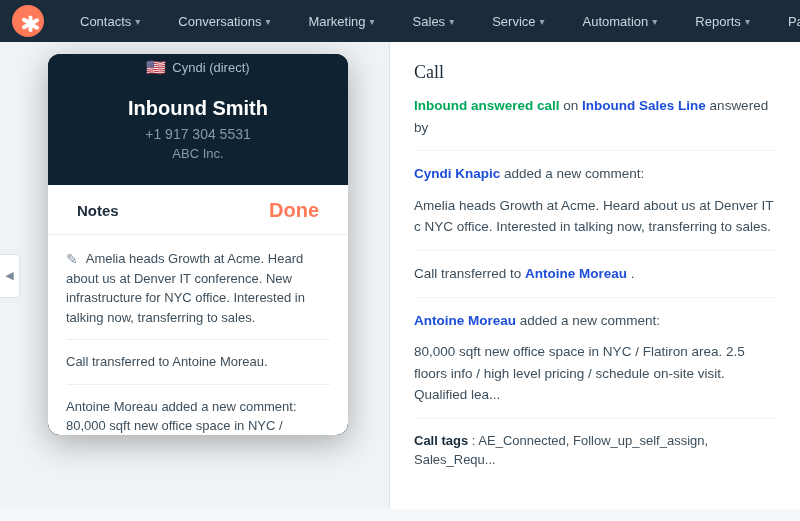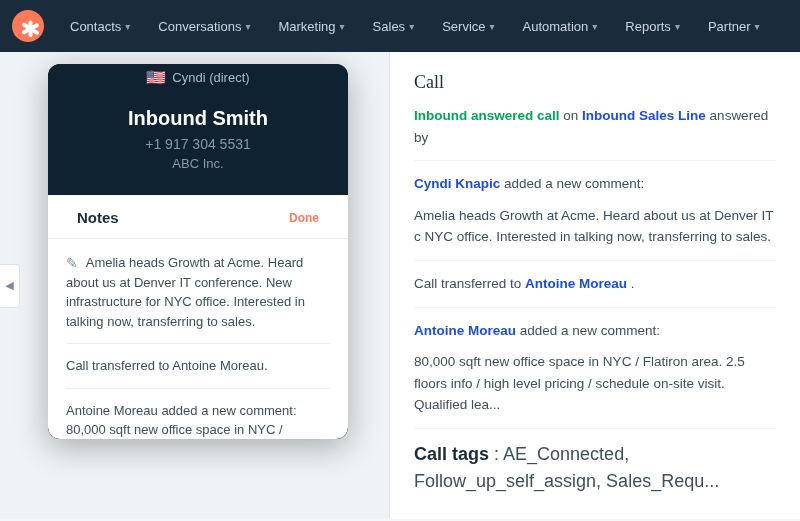--- a/index.html
+++ b/index.html
@@ -8,25 +8,25 @@
       font-size: 14px;
       background: #f5f8fa;
       width: 800px;
       height: 521px;
       overflow: hidden;
     }
 
     
     .navbar {
       background: #1a2b3c;
-      height: 52px;
+      height: 42px;
       display: flex;
       align-items: center;
       padding: 0 12px;
-      gap: 8px;
+      gap: 18px;
     }
     .nav-logo {
       width: 32px;
       height: 32px;
       margin-right: 8px;
       flex-shrink: 0;
     }
     .nav-item {
       color: #cbd5e0;
       font-size: 13px;
@@ -172,21 +172,21 @@
       border-bottom: 1px solid #eee;
     }
     .notes-title {
       font-size: 15px;
       font-weight: 600;
       color: #1a2b3c;
     }
     .notes-done {
       color: #ff7a59;
       font-weight: 600;
-      font-size: 12px;
+      font-size: 20px;
       cursor: pointer;
     }
 
     .notes-content {
       padding: 14px 18px;
       max-height: 200px;
       overflow-y: auto;
     }
     .notes-edit-icon {
       float: left;
@@ -250,21 +250,21 @@
       vertical-align: middle;
     }
 
     .activity-divider {
       height: 1px;
       background: #f0f3f5;
       margin: 12px 0;
     }
 
     .call-tags-line {
-      font-size: 18px;
+      font-size: 13px;
       color: #3d4f5c;
       margin-bottom: 10px;
       line-height: 1.5;
     }
     .call-tags-line .tag-label {
       font-weight: 700;
       color: #1a2b3c;
     }
   </style>
 </head>

